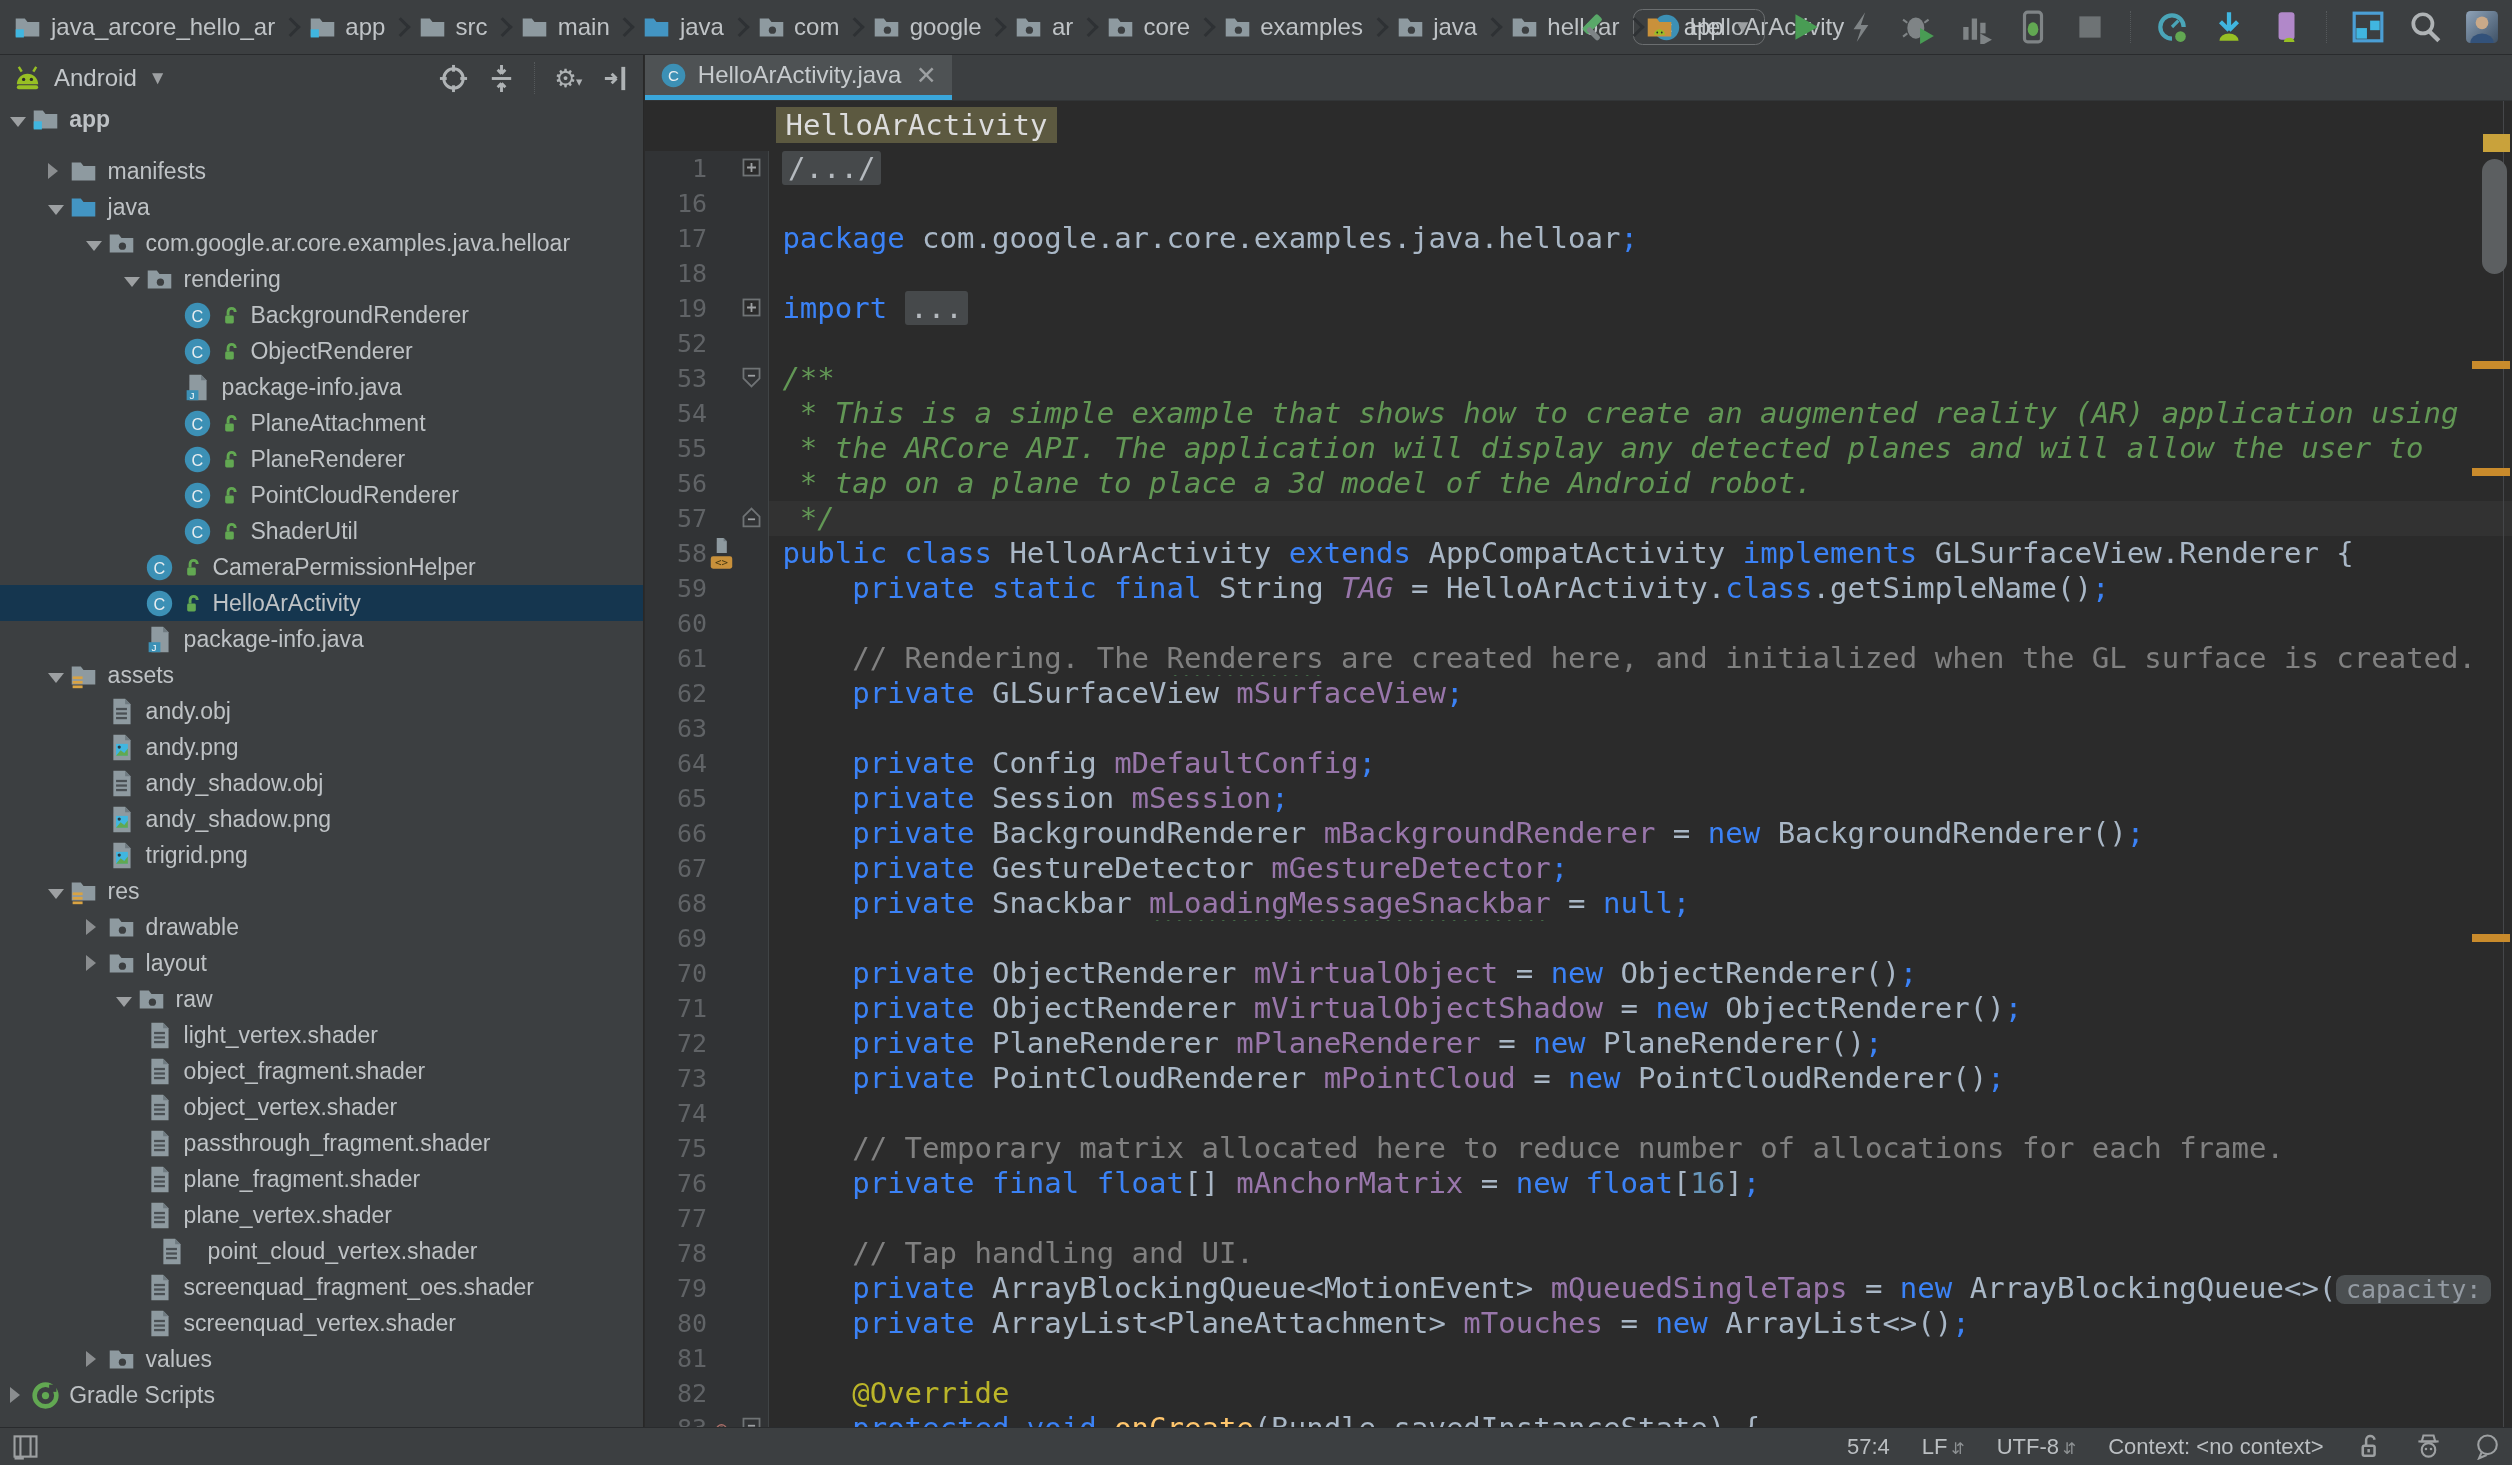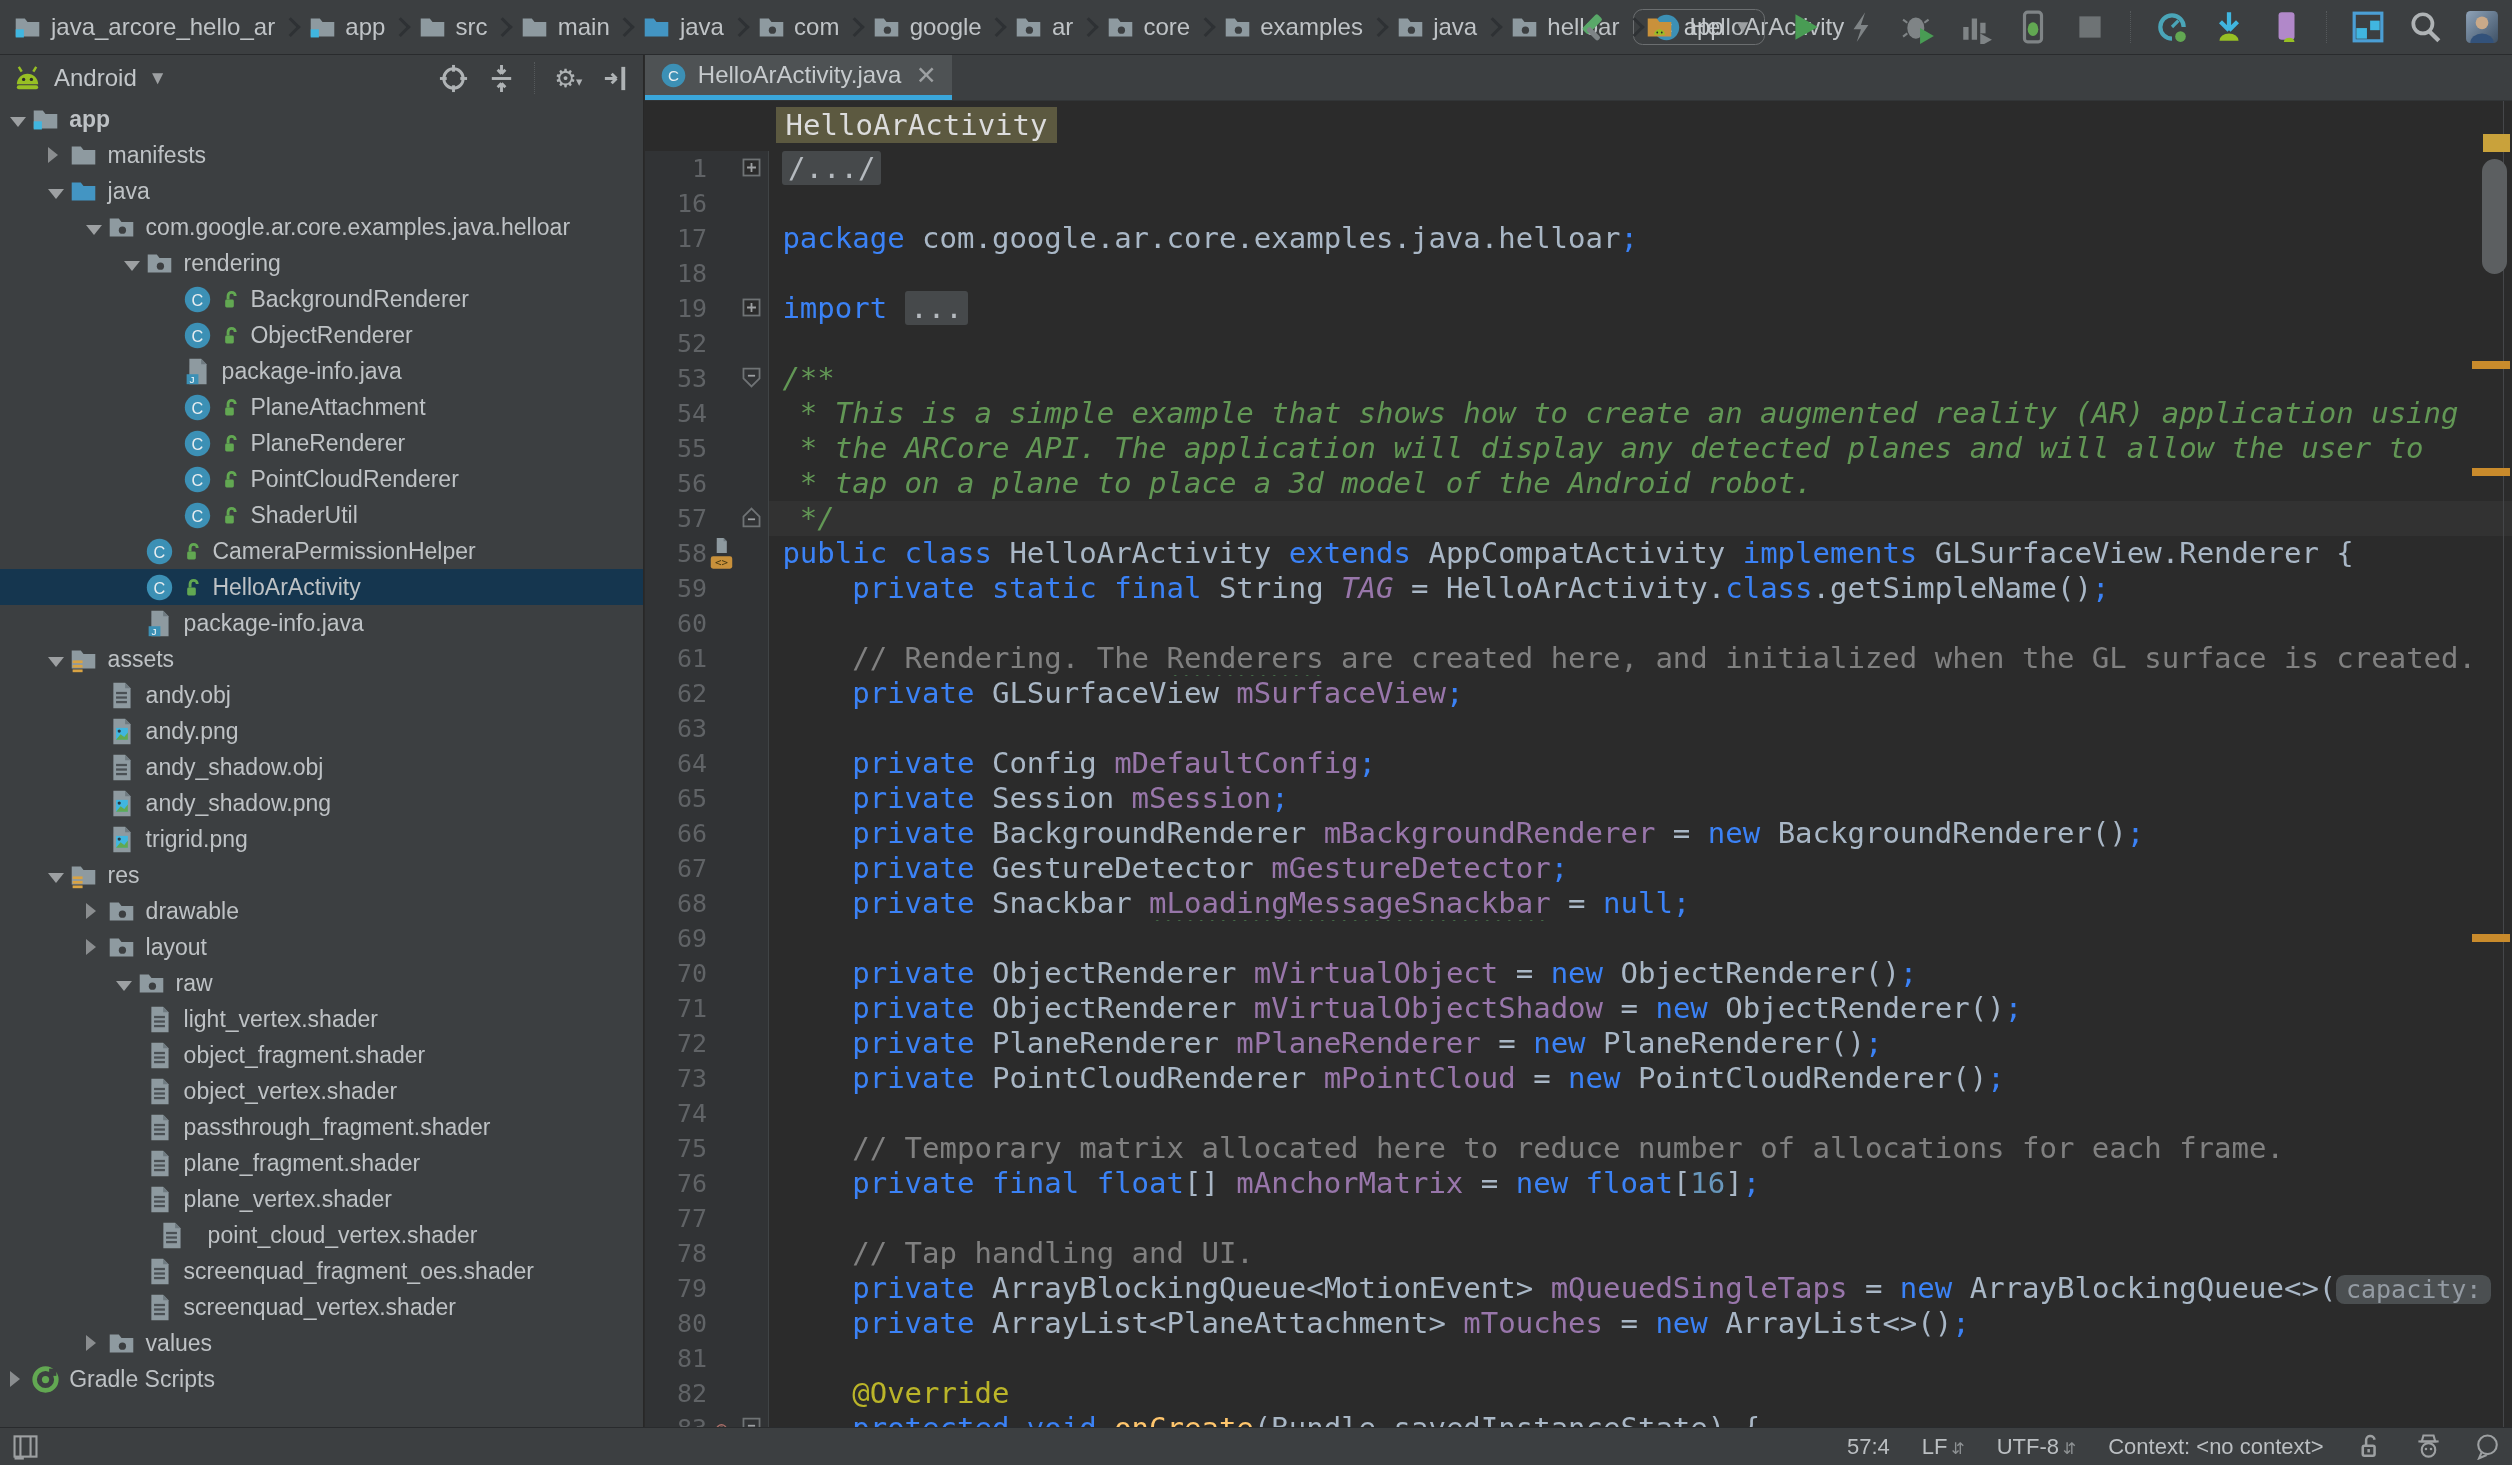--- a/index.html
+++ b/index.html
@@ -374,21 +374,21 @@
       <div class="trow b" style="padding-left: 9.6px;">
         <span class="arr exp"></span>
         <span class="ic">
           <svg viewBox="0 0 32 32">
             <path fill="#8E9AA0" d="M3 6h10l3 4h13v16H3z"></path>
             <rect x="3" y="18" width="9" height="9" fill="#40B6E0"></rect>
           </svg>
         </span>
         <span>app</span>
       </div>
-      <div class="trow" style="padding-left: 48px;">
+      <div class="trow" style="padding-left: 48px; margin-top: 16px;">
         <span class="arr col"></span>
         <span class="ic">
           <svg viewBox="0 0 32 32">
             <path fill="#8E9AA0" d="M3 6h10l3 4h13v16H3z"></path>
           </svg>
         </span>
         <span>manifests</span>
       </div>
       <div class="trow" style="padding-left: 48px;">
         <span class="arr exp"></span>

